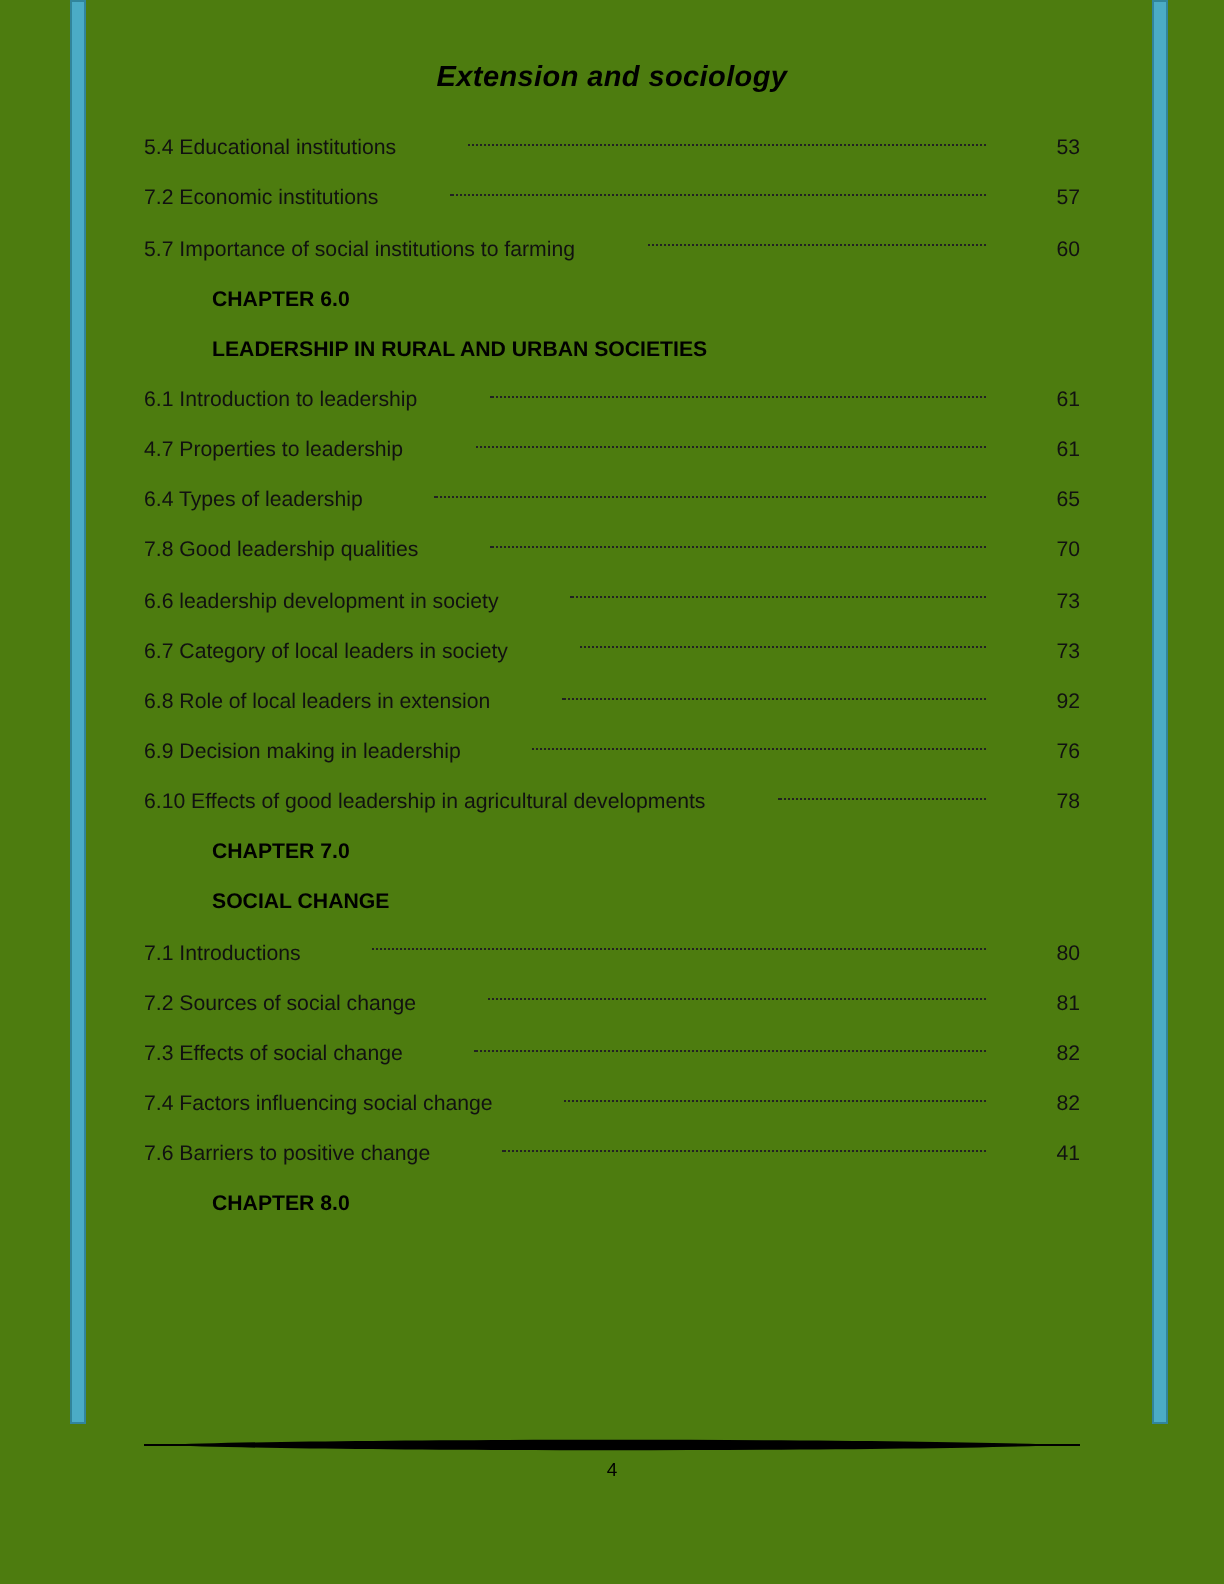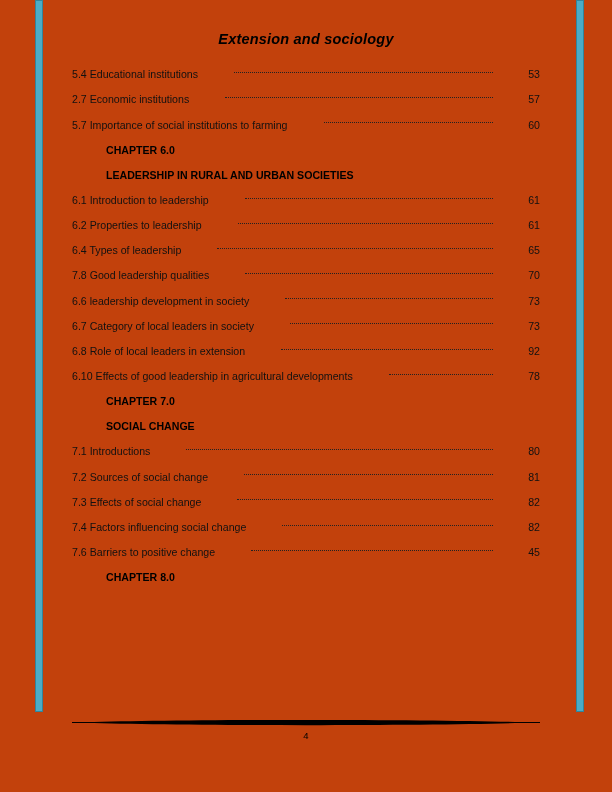--- a/index.html
+++ b/index.html
@@ -4,21 +4,21 @@
 <style>
   html, body {
     margin: 0;
     padding: 0;
     background: #ffffff;
   }
   #page {
     position: relative;
     width: 612px;
     height: 792px;
-    background: #c2410c;
+    background: #4d7c0f;
     font-family: "Liberation Sans", sans-serif;
     color: #111;
     overflow: hidden;
   }
   .side-bar {
     position: absolute;
     top: 0;
     width: 8px;
     height: 712px;
     background: var(--accent, #4bacc6);
@@ -99,40 +99,40 @@
   <div class="doc-title">Extension and sociology</div>
 
   <div class="toc">
 
     <div class="toc-row">
       <span class="toc-label">5.4 Educational institutions</span>
       <span class="leader"></span>
       <span class="toc-page">53</span>
     </div>
     <div class="toc-row">
-      <span class="toc-label">2.7 Economic institutions</span>
+      <span class="toc-label">7.2 Economic institutions</span>
       <span class="leader"></span>
       <span class="toc-page">57</span>
     </div>
     <div class="toc-row">
       <span class="toc-label">5.7 Importance of social institutions to farming</span>
       <span class="leader"></span>
       <span class="toc-page">60</span>
     </div>
 
     <div class="toc-heading">CHAPTER 6.0</div>
     <div class="toc-heading">LEADERSHIP IN RURAL AND URBAN SOCIETIES</div>
 
     <div class="toc-row">
       <span class="toc-label">6.1 Introduction to leadership</span>
       <span class="leader"></span>
       <span class="toc-page">61</span>
     </div>
     <div class="toc-row">
-      <span class="toc-label">6.2 Properties to leadership</span>
+      <span class="toc-label">4.7 Properties to leadership</span>
       <span class="leader"></span>
       <span class="toc-page">61</span>
     </div>
     <div class="toc-row">
       <span class="toc-label">6.4 Types of leadership</span>
       <span class="leader"></span>
       <span class="toc-page">65</span>
     </div>
     <div class="toc-row">
       <span class="toc-label">7.8 Good leadership qualities</span>
@@ -146,20 +146,25 @@
     </div>
     <div class="toc-row">
       <span class="toc-label">6.7 Category of local leaders in society</span>
       <span class="leader"></span>
       <span class="toc-page">73</span>
     </div>
     <div class="toc-row">
       <span class="toc-label">6.8 Role of local leaders in extension</span>
       <span class="leader"></span>
       <span class="toc-page">92</span>
+    </div>
+    <div class="toc-row">
+      <span class="toc-label">6.9 Decision making in leadership</span>
+      <span class="leader"></span>
+      <span class="toc-page">76</span>
     </div>
     <div class="toc-row">
       <span class="toc-label">6.10 Effects of good leadership in agricultural developments</span>
       <span class="leader"></span>
       <span class="toc-page">78</span>
     </div>
 
     <div class="toc-heading">CHAPTER 7.0</div>
     <div class="toc-heading">SOCIAL CHANGE</div>
 
@@ -179,21 +184,21 @@
       <span class="toc-page">82</span>
     </div>
     <div class="toc-row">
       <span class="toc-label">7.4 Factors influencing social change</span>
       <span class="leader"></span>
       <span class="toc-page">82</span>
     </div>
     <div class="toc-row">
       <span class="toc-label">7.6 Barriers to positive change</span>
       <span class="leader"></span>
-      <span class="toc-page">45</span>
+      <span class="toc-page">41</span>
     </div>
 
     <div class="toc-heading">CHAPTER 8.0</div>
 
   </div>
 
   <svg class="footer-divider" viewBox="0 0 468 9" preserveAspectRatio="none">
     <line x1="0" y1="4.5" x2="468" y2="4.5" stroke="#000" stroke-width="1"></line>
     <path d="M8,4.5 C 90,1 378,1 460,4.5 C 378,8 90,8 8,4.5 Z" fill="#000"></path>
   </svg>

